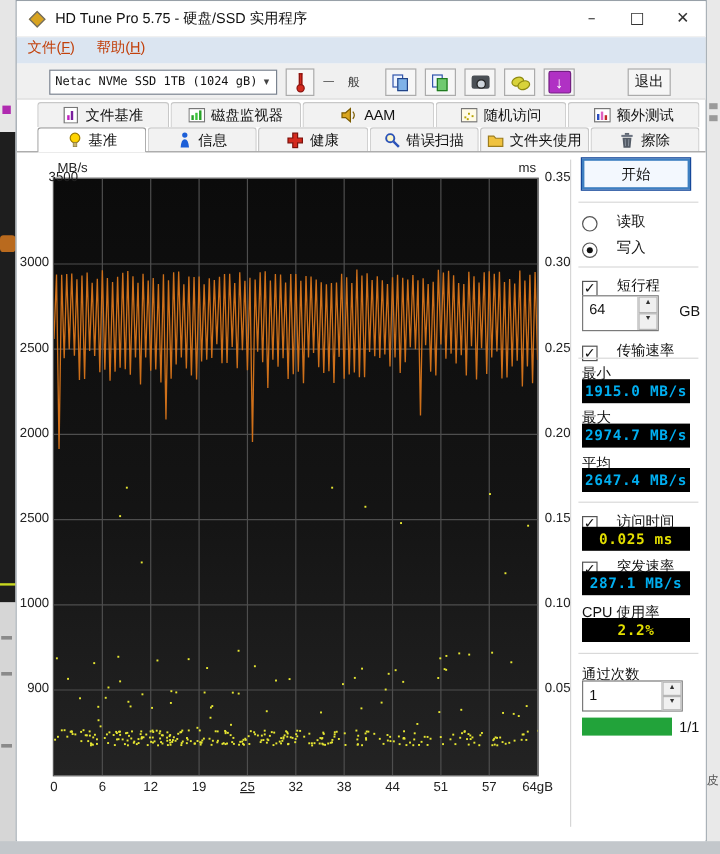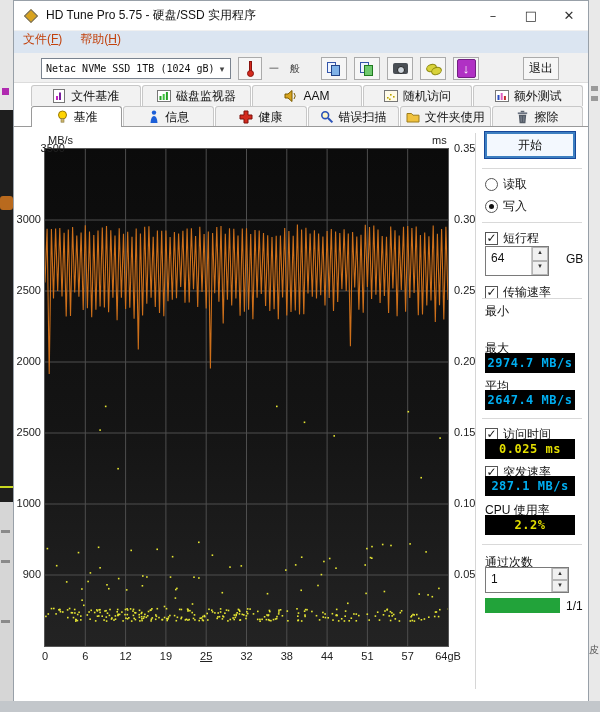--- a/index.html
+++ b/index.html
@@ -90,21 +90,21 @@
   .tick.right{left:440px;}
   .tick.bottom{top:649px;width:36px;text-align:center;}
   .vsep{position:absolute;left:461px;top:132px;width:1px;height:556px;background:#d6d6d6;}
 
   
   .rpanel{position:absolute;left:468px;top:125px;width:106px;height:575px;font-size:12px;color:#111;}
   .rpanel .hr{position:absolute;left:0;width:100px;height:1px;background:#d9d9d9;}
   .start-btn{position:absolute;left:3px;top:6px;width:90px;height:26px;background:#f3f8fe;
     border:2px solid #3d7fc1;outline:1px solid #16489a;font-size:12px;color:#111;
     display:flex;align-items:center;justify-content:center;}
-  .radio-row,.cb-row{position:absolute;left:3px;display:flex;align-items:center;gap:5px;}
+  .radio-row,.cb-row{position:absolute;left:3px;display:flex;align-items:flex-end;gap:16px;}
   .radio{width:13px;height:13px;border:1px solid #555;border-radius:50%;background:#fff;position:relative;}
   .radio.on:before{content:"";position:absolute;left:3px;top:3px;width:5px;height:5px;border-radius:50%;background:#111;}
   .cbox{width:13px;height:13px;border:1px solid #555;background:#fff;position:relative;}
   .cbox.on:before{content:"✓";position:absolute;left:0.5px;top:-2.5px;font-size:12px;font-weight:bold;color:#111;}
   .spinner{position:absolute;left:3px;background:#fff;border:1px solid #7a7a7a;display:flex;}
   .spin-val{flex:1;font-size:12px;padding:4px 0 0 5px;}
   .spin-btns{width:17px;display:flex;flex-direction:column;border-left:1px solid #c8c8c8;}
   .spin-b{flex:1;background:#f0f0f0;border:1px solid #b5b5b5;font-size:6px;line-height:9px;
     text-align:center;color:#333;}
   .plabel{position:absolute;left:3px;}
@@ -689,20 +689,21 @@
     </div>
     <span class="unit-gb" style="top:126px">GB</span>
 
     <div class="cb-row" style="top:158px">
       <span class="cbox on"></span>
       <span>传输速率</span>
     </div>
     <div class="hr" style="top:172px"></div>
 
     <span class="plabel" style="top:177px">最小</span>
+    <div class="lcd cyan" style="top:190px">1915.0 MB/s</div>
     <span class="plabel" style="top:214px">最大</span>
     <div class="lcd cyan" style="top:227px">2974.7 MB/s</div>
     <span class="plabel" style="top:252px">平均</span>
     <div class="lcd cyan" style="top:264px">2647.4 MB/s</div>
     <div class="hr" style="top:292px"></div>
 
     <div class="cb-row" style="top:300px">
       <span class="cbox on"></span>
       <span>访问时间</span>
     </div>

